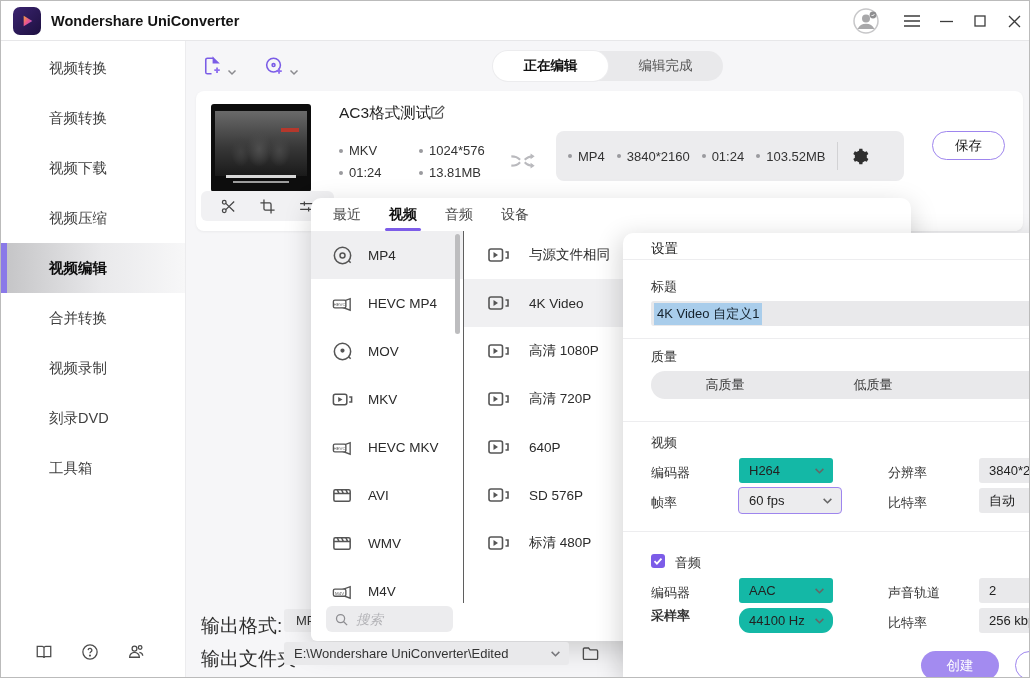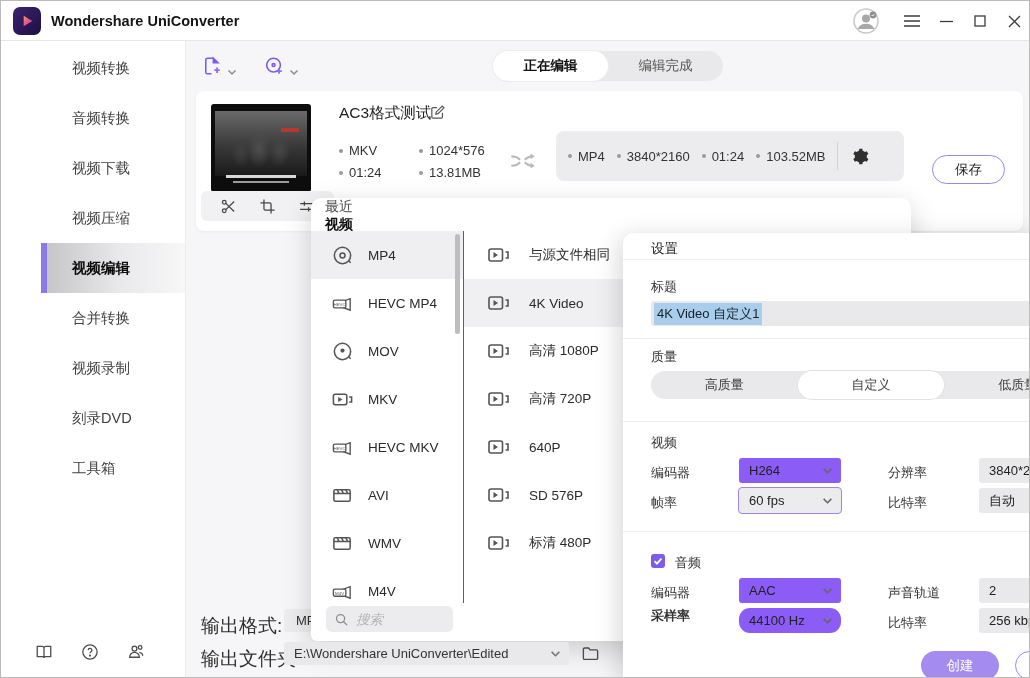--- a/index.html
+++ b/index.html
@@ -18,22 +18,22 @@
   .app-title { margin-left:10px; font-size:14.5px; font-weight:bold; color:#141414; }
   .titlebar-right { position:absolute; right:0; top:0; height:40px; display:flex; align-items:center; }
   .avatar { width:26px; height:26px; margin-right:16px; cursor:pointer; }
   .tb-btn { width:34px; height:40px; display:flex; align-items:center; justify-content:center;
             color:#3c3c3c; cursor:pointer; }
 
   
   .sidebar { position:absolute; left:0; top:40px; width:185px; height:638px; background:#fff;
              border-right:1px solid #ececee; z-index:10; }
   .side-list { padding-top:2px; }
-  .side-item { position:relative; height:50px; display:flex; align-items:center; padding-left:31px;
-               font-size:14.5px; color:#3f3f3f; cursor:pointer;margin-left:40px; }
+  .side-item { position:relative; height:50px; display:flex; align-items:center; padding-left:48px;
+               font-size:14.5px; color:#3f3f3f; cursor:pointer; }
   .side-item.active { font-weight:bold; color:#0c0c0c;
                background:linear-gradient(90deg,#c3c3c5 0%,#e9e9eb 55%,#f7f7f8 100%); }
   .side-item.active::before { content:""; position:absolute; left:0; top:0; bottom:0; width:6px;
                background:#8a79e8; }
   .side-footer { position:absolute; left:0; bottom:18px; width:100%; display:flex; padding-left:34px; gap:28px; }
   .side-footer .ficon { width:18px; height:18px; color:#4c4c4c; cursor:pointer; }
 
   
   .tool-btn { position:absolute; display:flex; align-items:flex-end; gap:4px; cursor:pointer; color:#7a5ce6; }
   .chev { color:#8b8b90; }
@@ -60,21 +60,21 @@
   .card-title { position:absolute; left:143px; top:12px; font-size:15.5px; color:#1f1f1f; }
   .edit-icon { position:absolute; left:233px; top:13px; width:17px; height:17px; color:#555; cursor:pointer; }
   .meta { position:absolute; display:flex; align-items:center; gap:6px; font-size:13px; color:#333; }
   .bullet { width:4px; height:4px; border-radius:50%; background:#9a9a9e; flex:none; }
   .shuffle { position:absolute; left:510px; top:148px; width:28px; height:28px; color:#b9b9bd; }
   .out-box { position:absolute; left:360px; top:40px; width:348px; height:50px; background:#ececee;
              border-radius:8px; display:flex; align-items:center; padding:0 12px; gap:12px; }
   .out-box .meta2 { display:flex; align-items:center; gap:6px; font-size:13px; color:#333; white-space:nowrap; }
   .vdiv { width:1px; height:28px; background:#d2d2d4; }
   .gear { width:19px; height:19px; color:#2f2f2f; cursor:pointer; }
-  .save-btn { position:absolute; left:736px; top:64px; width:73px; height:29px; border-radius:15px;
+  .save-btn { position:absolute; left:736px; top:40px; width:73px; height:29px; border-radius:15px;
               border:1.5px solid #9e85ee; background:#fff; display:flex; align-items:center;
               justify-content:center; font-size:13.5px; color:#1d1d1d; cursor:pointer; }
   .tools-bar { position:absolute; left:5px; top:100px; width:133px; height:30px; background:#f1f1f3;
                border-radius:6px; display:flex; align-items:center; justify-content:space-around; padding:0 8px; }
   .tools-bar .ticon { width:17px; height:17px; color:#454545; cursor:pointer; }
 
   
   .bb-label { position:absolute; font-size:19px; color:#2e2e2e; z-index:1; }
   .fmt-box { position:absolute; left:283px; top:608px; width:62px; height:23px; background:#ececee;
              border-radius:3px; display:flex; align-items:center; padding-left:12px; font-size:13px;
@@ -82,21 +82,21 @@
   .folder-box { position:absolute; left:283px; top:641px; width:285px; height:23px; background:#e9e9eb;
              border-radius:3px; display:flex; align-items:center; padding:0 8px 0 10px; font-size:13px;
              color:#333; z-index:6; cursor:pointer; }
   .folder-box .path { flex:1; white-space:nowrap; overflow:hidden; }
   .folder-open { position:absolute; left:580px; top:643px; width:19px; height:19px; color:#4c4c4c;
              z-index:6; cursor:pointer; }
 
   
   .popup { position:absolute; left:310px; top:197px; width:600px; height:443px; background:#fff;
            border-radius:10px 10px 6px 6px; box-shadow:0 8px 28px rgba(0,0,0,.18); z-index:5; }
-  .ptabs { display:flex; height:33px; align-items:flex-start; padding-left:0;flex-direction:column; }
+  .ptabs { display:flex; height:33px; align-items:flex-end; padding-left:8px; }
   .ptab { position:relative; height:33px; display:flex; align-items:center; padding:0 14px;
           font-size:14px; color:#4a4a4a; cursor:pointer; }
   .ptab.active { font-weight:bold; color:#101010; }
   .ptab.active::after { content:""; position:absolute; left:10px; right:10px; bottom:0; height:3px;
           background:#7c5ce8; border-radius:2px; }
   .plists { position:absolute; left:0; top:33px; right:0; bottom:38px; overflow:hidden; }
   .fmt-col { position:absolute; left:0; top:0; width:152px; bottom:0; }
   .fmt-row { height:48px; display:flex; align-items:center; gap:14px; padding-left:20px;
              font-size:13.5px; color:#2b2b2b; cursor:pointer; }
   .fmt-row.selected { background:#efeff1; }
@@ -124,21 +124,21 @@
   .hline { position:absolute; left:0; right:0; height:1px; background:#ededef; }
   .lab { position:absolute; font-size:13px; color:#333; }
   .title-input { position:absolute; left:28px; top:68px; width:420px; height:25px; background:#e9e9eb;
               border-radius:3px; display:flex; align-items:center; padding-left:3px; cursor:text; }
   .title-input .sel { background:#a9cdeb; color:#14212c; font-size:13px; padding:2px 3px; }
   .q-pill { position:absolute; left:28px; top:138px; width:440px; height:28px; background:#e9e9eb;
               border-radius:14px; display:flex; }
   .q-seg { width:148px; display:flex; align-items:center; justify-content:center; font-size:13px;
               color:#3c3c3c; border-radius:14px; cursor:pointer; }
   .q-seg.active { background:#fff; box-shadow:0 0 0 1px #e2e2e4; }
-  .dd { position:absolute; width:102px; height:25px; background:#8b5cf6; border-radius:3px;
+  .dd { position:absolute; width:94px; height:25px; background:#14b8a6; border-radius:3px;
         display:flex; align-items:center; justify-content:space-between; padding:0 8px 0 10px;
         font-size:13px; color:#222; cursor:pointer; }
   .dd.focus { border:1.5px solid #9e85ee; background:#ececee; border-radius:4px; }
   .dd .chev { width:11px; height:11px; color:#666; }
   .val { position:absolute; width:120px; height:25px; background:#e9e9eb; border-radius:3px;
          display:flex; align-items:center; padding-left:10px; font-size:13px; color:#222;
          white-space:nowrap; overflow:hidden; cursor:text; }
   .chk { position:absolute; left:28px; top:321px; width:14px; height:14px; background:#7c5ce8;
          border-radius:3px; display:flex; align-items:center; justify-content:center; cursor:pointer; }
   .create-btn { position:absolute; left:298px; top:418px; width:78px; height:29px; border-radius:15px;
@@ -548,21 +548,20 @@
 
     <div class="lab" style="left:28px; top:45px;">标题</div>
     <div class="title-input">
       <span class="sel">4K Video 自定义1</span>
     </div>
     <div class="hline" style="top:105px;"></div>
 
     <div class="lab" style="left:28px; top:115px;">质量</div>
     <div class="q-pill">
       <div class="q-seg">高质量</div>
-      <div class="q-seg active">自定义</div>
       <div class="q-seg">低质量</div>
     </div>
     <div class="hline" style="top:188px;"></div>
 
     <div class="lab" style="left:28px; top:201px;">视频</div>
     <div class="lab" style="left:28px; top:231px;">编码器</div>
     <div class="dd" style="left:116px; top:225px;">
       <span>H264</span>
       <svg class="chev" viewBox="0 0 10 10" fill="none" stroke="currentColor" stroke-width="1.4">
           <path d="M1.5 3.5L5 7l3.5-3.5"></path>

